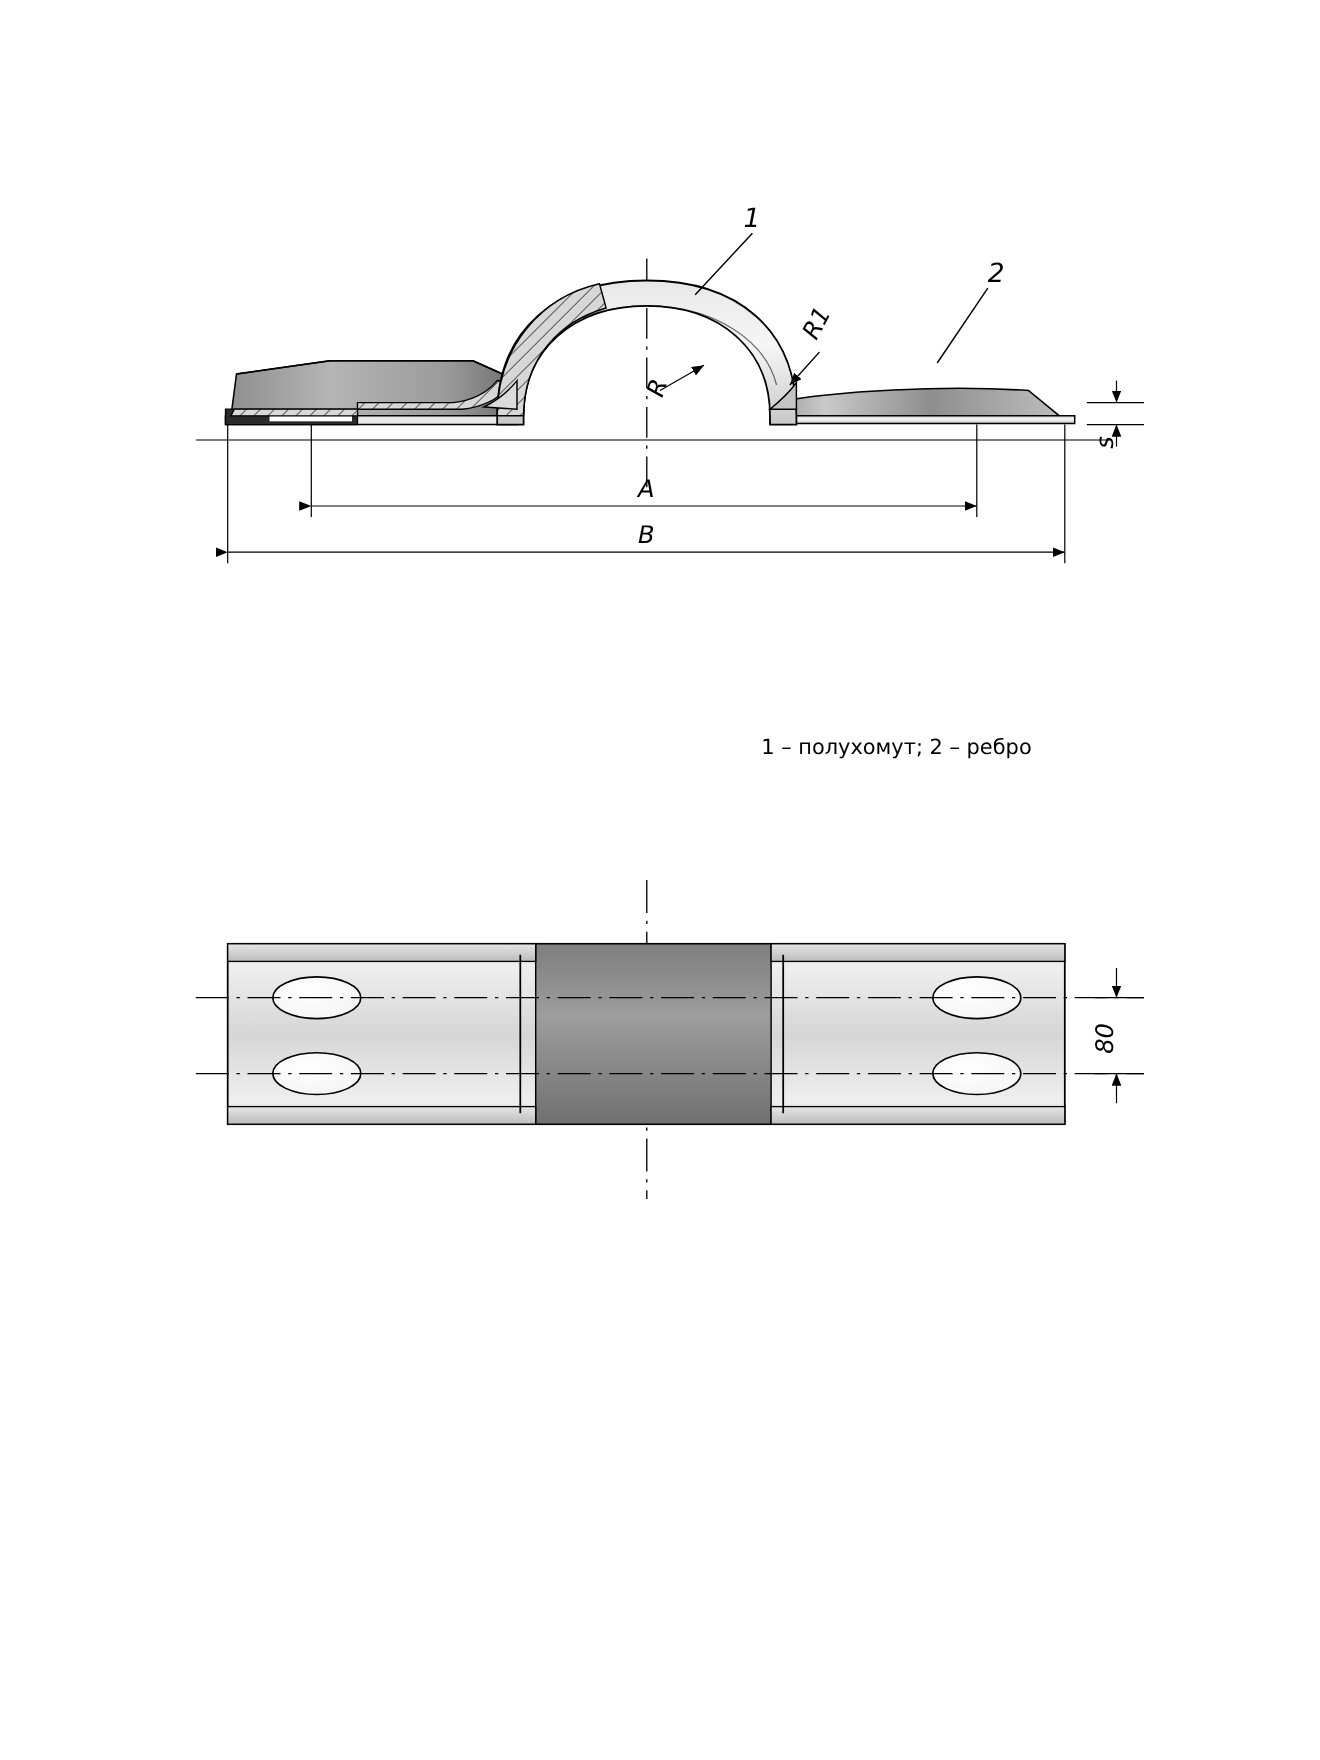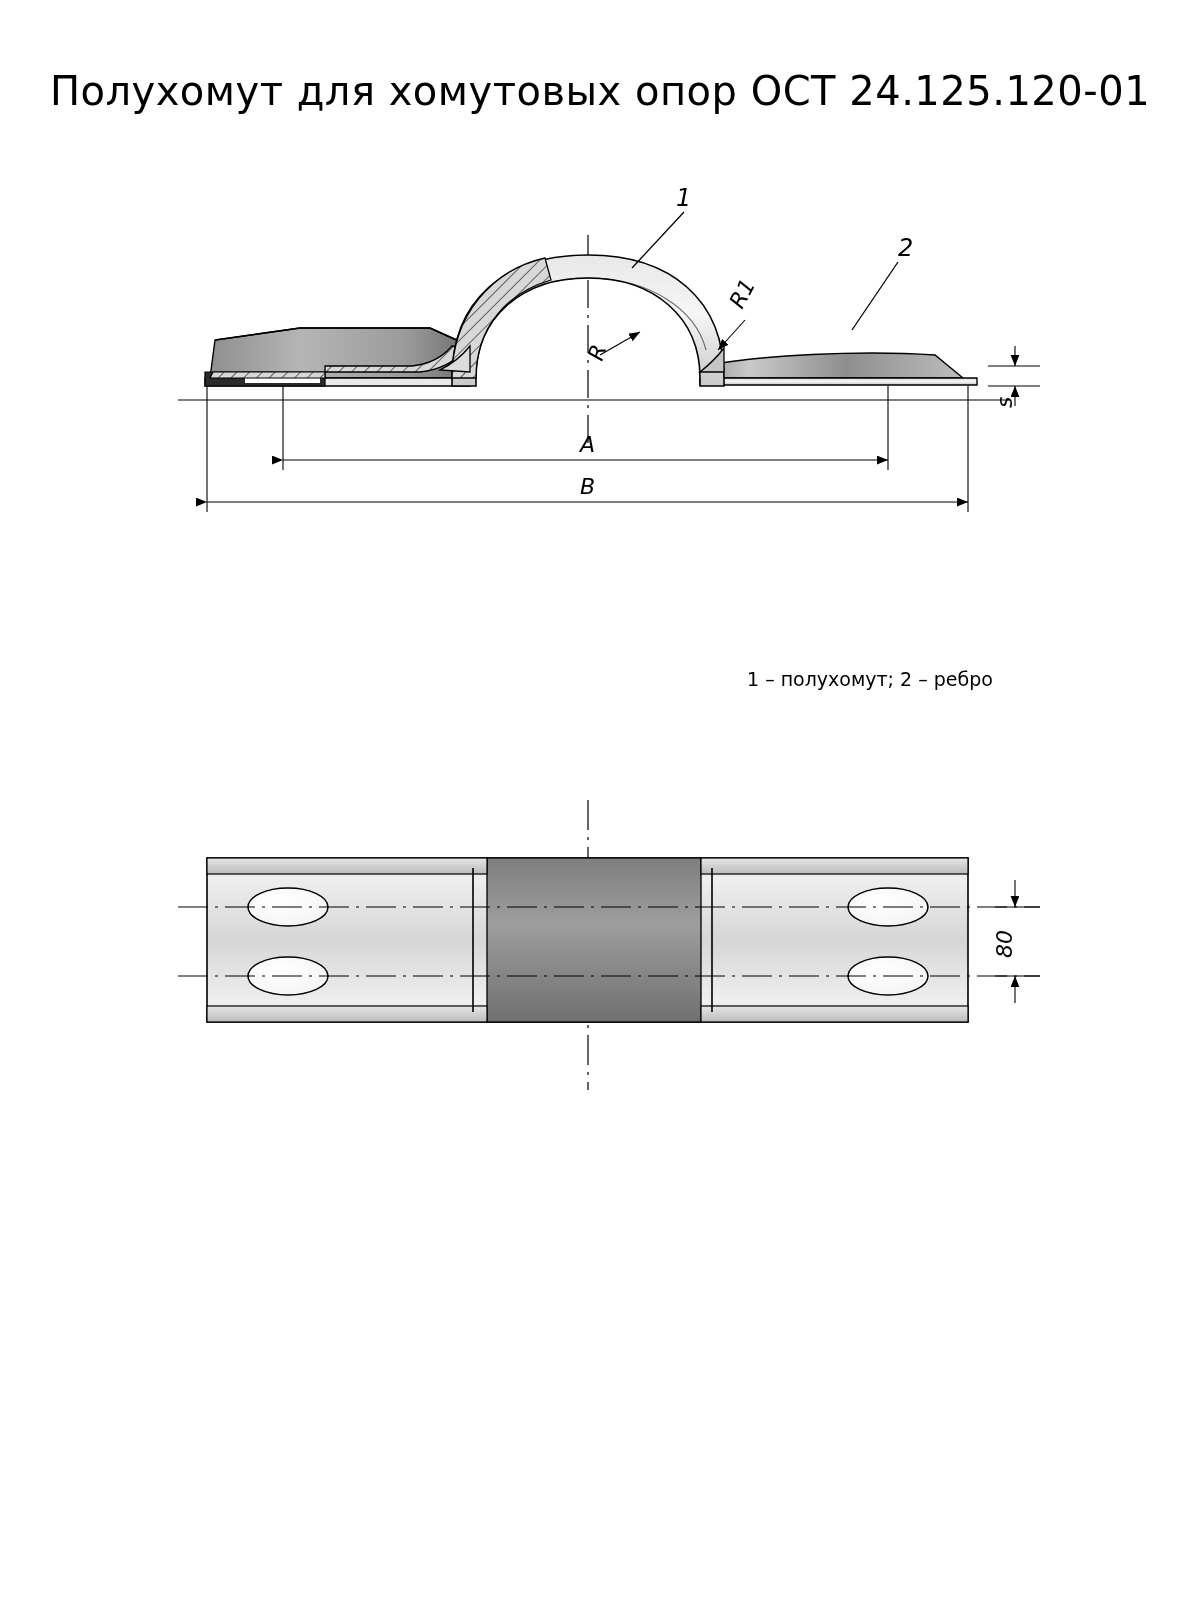--- a/index.html
+++ b/index.html
@@ -27,21 +27,21 @@
     width: 1200px;
     text-align: center;
     font-family: "DejaVu Sans", sans-serif;
     font-size: 40px;
     letter-spacing: 0.5px;
     font-weight: 400;
     white-space: nowrap;
   }
   #caption {
     position: absolute;
-    left: 747px;
+    left: 692px;
     top: 668px;
     font-family: "DejaVu Sans", sans-serif;
     font-size: 19px;
     white-space: nowrap;
   }
   svg { display: block; }
   .drawing {
     position: absolute;
     left: 0;
     top: 0;
@@ -57,21 +57,20 @@
     font-size: 24px;
     font-style: italic;
     fill: #000;
   }
 </style>
 </head>
 <body>
 
 <div id="page">
 
-  <div id="title">Полухомут для хомутовых опор ОСТ 24.125.120-01</div>
 
   <svg class="drawing" width="1200" height="560" style="top:150px;left:0;" viewBox="0 0 1200 560">
     <defs>
       <linearGradient id="gRibRight" x1="0" y1="0" x2="1" y2="0">
         <stop offset="0%" stop-color="#9a9a9a"></stop>
         <stop offset="18%" stop-color="#c9c9c9"></stop>
         <stop offset="55%" stop-color="#8e8e8e"></stop>
         <stop offset="100%" stop-color="#bdbdbd"></stop>
       </linearGradient>
       <linearGradient id="gRibLeft" x1="0" y1="0" x2="1" y2="0">

